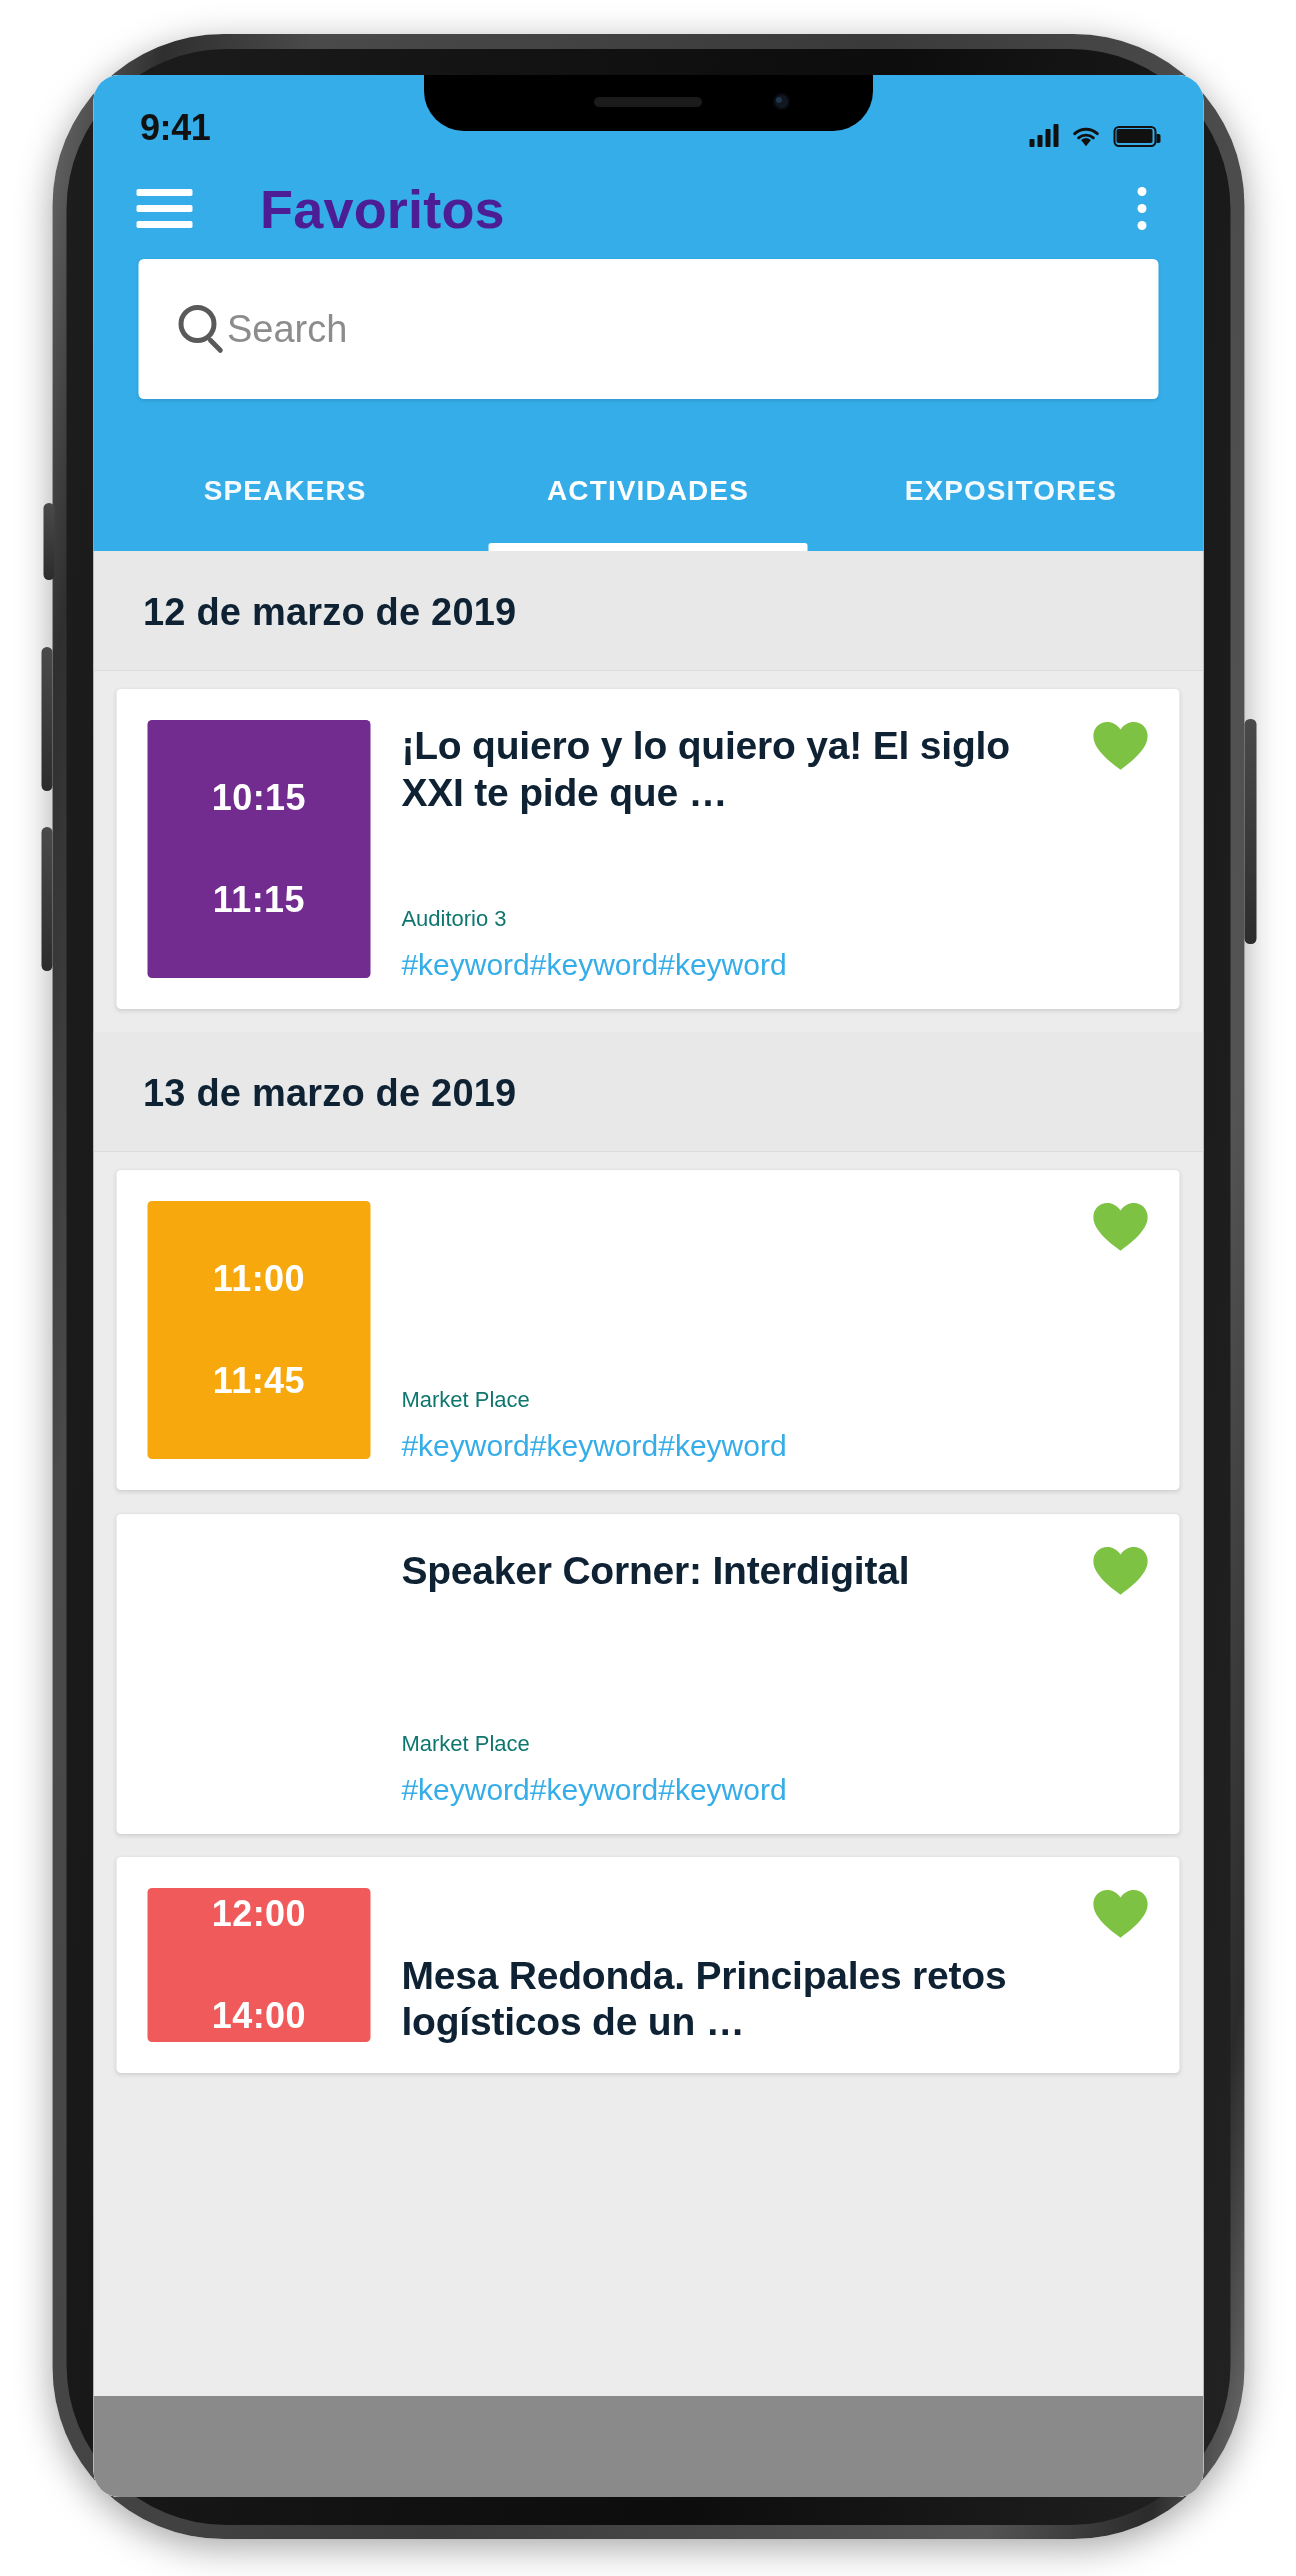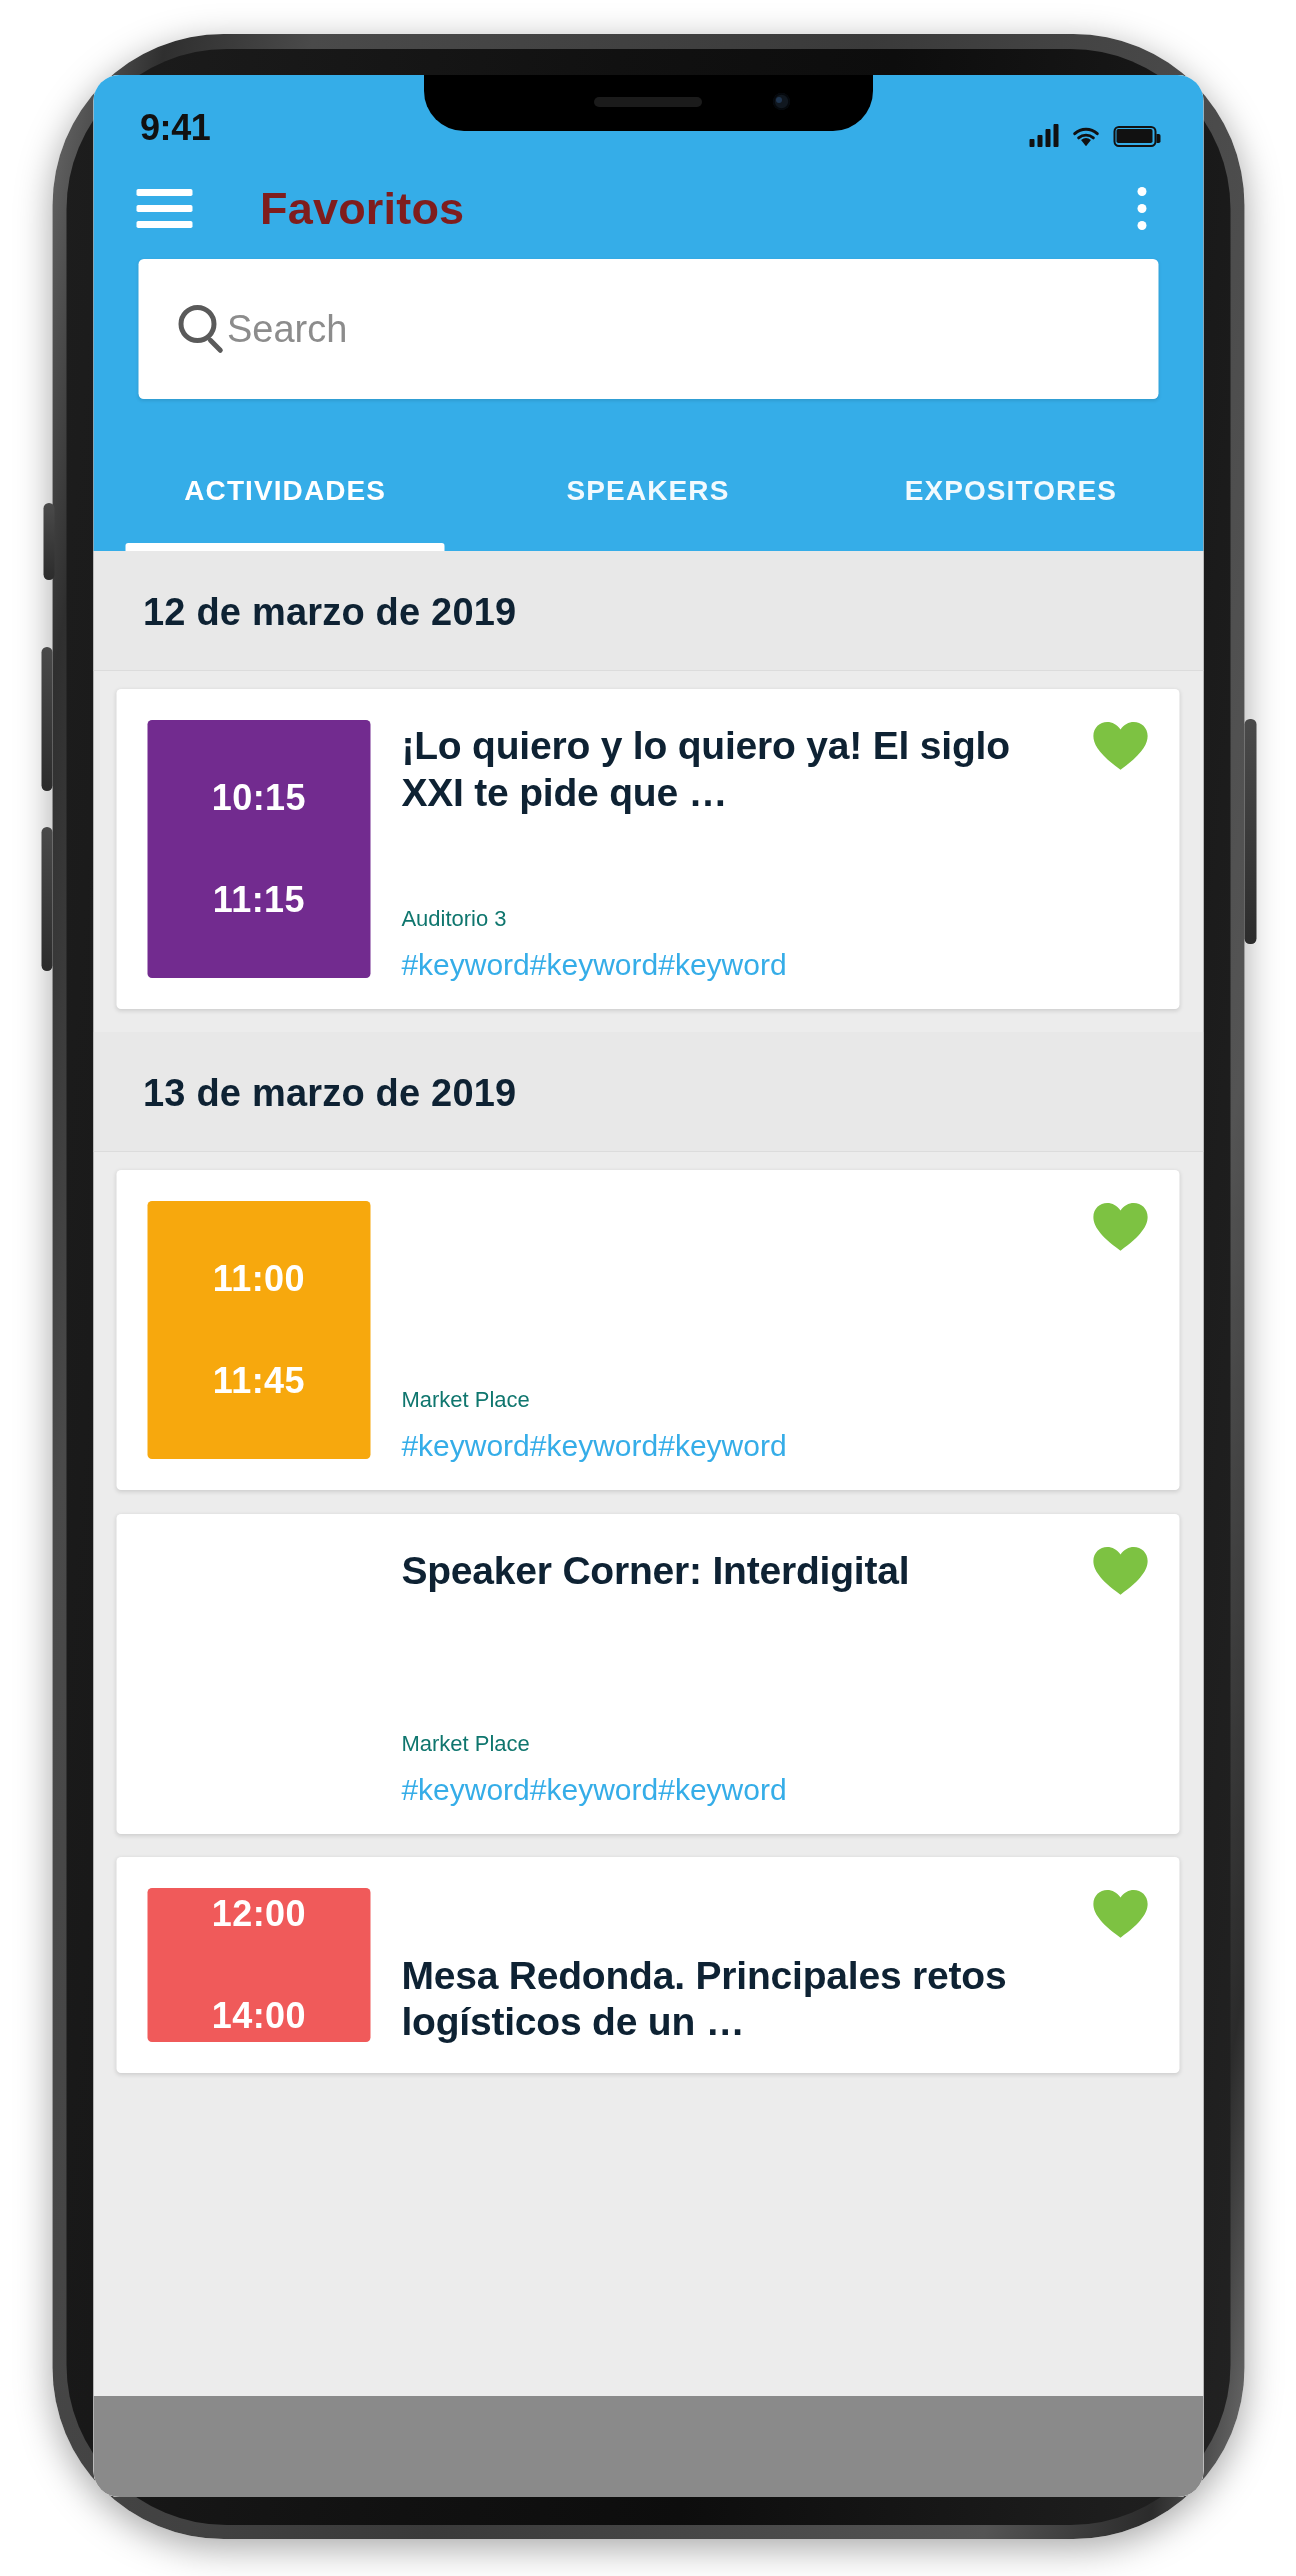--- a/index.html
+++ b/index.html
@@ -111,21 +111,21 @@
   
   .appbar{
     height:101px;
     display:flex; align-items:center;
     padding:0 40px 0 43px;
   }
   .hamburger{ width:56px; display:flex; flex-direction:column; gap:9px; cursor:pointer; }
   .hamburger span{ display:block; height:7.2px; background:#fff; border-radius:1.8px; }
   .appbar-title{
     flex:1; text-align:left;
-    color:#7f1d1d; font-size:45px; font-weight:700;
+    color:#4c1d95; font-size:54px; font-weight:700;
     letter-spacing:0.2px; margin-left:68px;
   }
   .kebab{ width:43px; display:flex; flex-direction:column; align-items:center; gap:8px; cursor:pointer; }
   .kebab i{ width:9px; height:9px; border-radius:50%; background:#fff; display:block; }
 
   
   .search-wrap{ padding:0 45px 32px 45px; }
   .search-box{
     background:#ffffff; border-radius:5.4px;
     height:140px; display:flex; align-items:center;
@@ -287,22 +287,22 @@
           <div class="search-box">
             <div class="search-ico">
               <div class="ring"></div>
                 <div class="handle"></div>
             </div>
             <div class="search-placeholder">Search</div>
           </div>
         </div>
 
         <div class="tabs">
+          <div class="tab dim">SPEAKERS</div>
           <div class="tab active">ACTIVIDADES</div>
-          <div class="tab dim">SPEAKERS</div>
           <div class="tab dim">EXPOSITORES</div>
         </div>
       </div>
 
       <div class="list">
 
         <div class="date-header">
           <span>12 de marzo de 2019</span>
         </div>
         <div class="cards">

